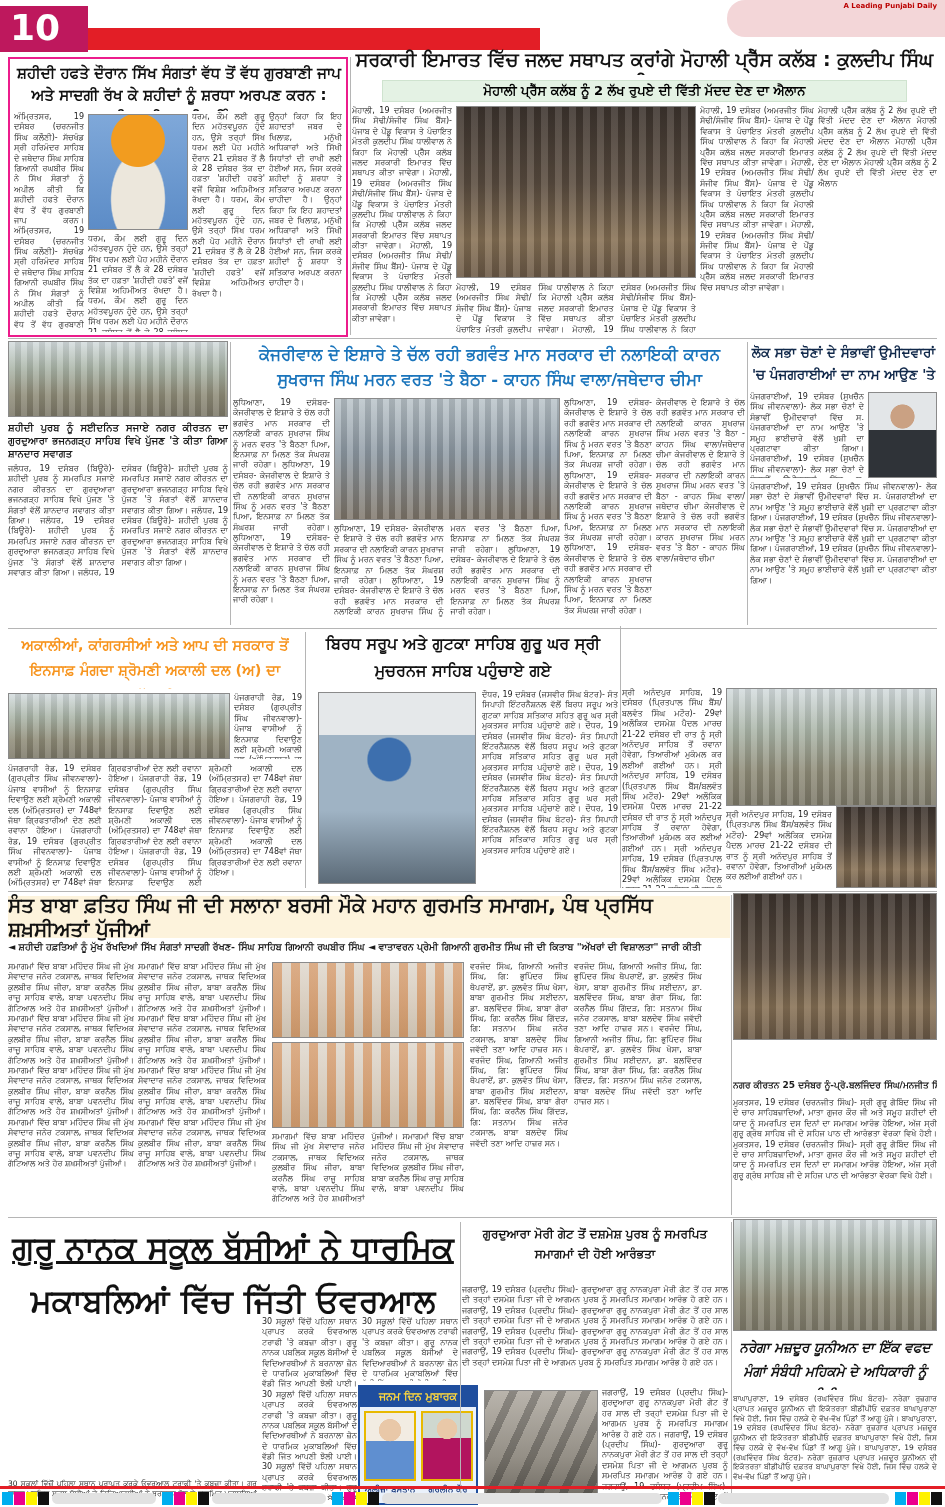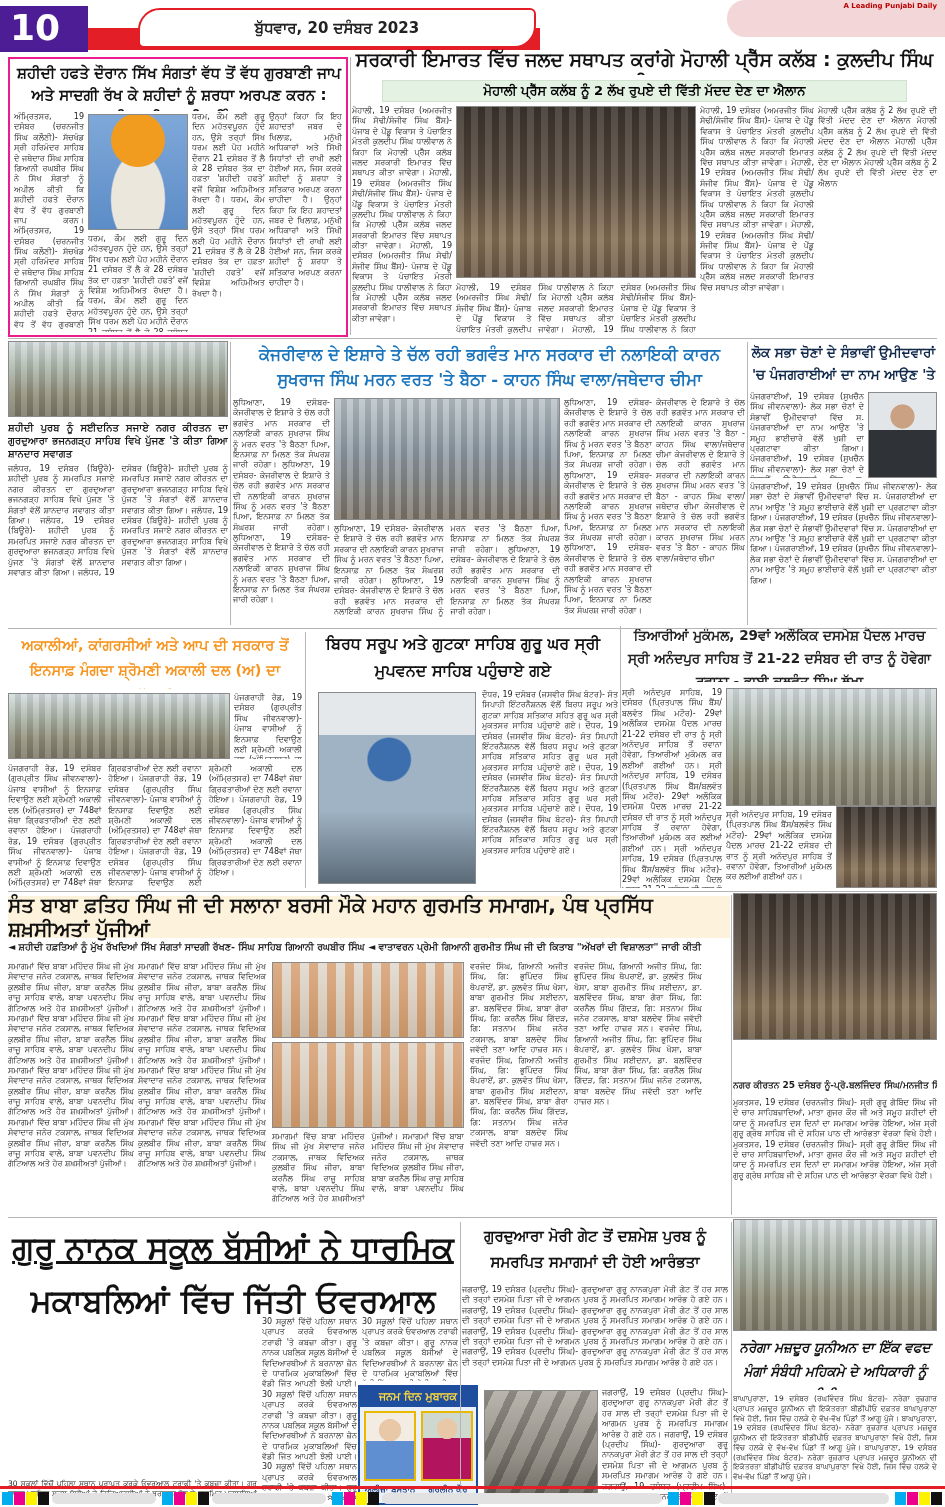--- a/index.html
+++ b/index.html
@@ -48,21 +48,21 @@
      repeating-linear-gradient(90deg, rgba(120,30,50,.35) 0 8px, rgba(255,255,255,.20) 8px 16px),
      linear-gradient(180deg,#2e6b46 0 11%, #b8b2a6 11% 72%, #8e887c 100%); }
   .ph-girl-blue { background:
      radial-gradient(circle at 50% 26%, #e9c8a8 0 20%, transparent 21%),
      linear-gradient(180deg,#f2ece2 0 42%, #5f8fd0 42% 100%); }
   .ph-girl-pink { background:
      radial-gradient(circle at 50% 24%, #e9c8a8 0 18%, transparent 19%),
      linear-gradient(180deg,#cfd8cf 0 38%, #b2145e 38% 100%); }
 
   
-  #hdr-pageno { left:0; top:6px; width:88px; height:46px; background:#4c1d95; color:#fff;
+  #hdr-pageno { left:0; top:6px; width:88px; height:46px; background:#be185d; color:#fff;
     font-size:36px; font-weight:bold; padding:1px 0 0 10px; }
   #hdr-strip { left:88px; top:28px; width:452px; height:22px; background:#e31e26; }
   #hdr-pill { left:138px; top:8px; width:398px; height:40px; background:#fff; border:2px solid #e31e26;
     border-radius:22px 6px 22px 6px; display:flex; align-items:center; justify-content:center; }
   #hdr-date { font-size:15px; font-weight:bold; color:#222; }
   #mast-band { right:0; top:0; width:218px; height:37px; background:#f3d6d8; border-radius:18px 0 0 18px; }
   #mast { right:4px; top:3px; width:182px; height:33px; background:#e31e26; border-radius:9px;
     color:#fff; font-size:25px; font-weight:bold; text-align:center; line-height:33px; }
   #tagline { right:8px; top:2px; font-size:7px; color:#b00; font-weight:bold; z-index:3; }
 
@@ -94,23 +94,20 @@
   .banner { position:absolute; left:0; top:0; right:0; height:16px; background:#174d2e; color:#ffd83d;
     font-size:7.5px; font-weight:bold; text-align:center; line-height:16px; letter-spacing:.5px; overflow:hidden; }
 </style>
 </head>
 <body>
 
 <div id="page">
 
   <div class="abs" id="hdr-pageno">10</div>
   <div class="abs" id="hdr-strip"></div>
-  <div class="abs" id="hdr-pill">
-    <span id="hdr-date">ਬੁੱਧਵਾਰ, 20 ਦਸੰਬਰ 2023</span>
-  </div>
   <div class="abs" id="tagline">A Leading Punjabi Daily</div>
   <div class="abs" id="mast-band"></div>
 
   <div class="abs" id="a1-box">
     <div class="abs hl h-a1 ctr" style="left:4px; top:4px; width:330px; height:48px;">ਸ਼ਹੀਦੀ ਹਫਤੇ ਦੌਰਾਨ ਸਿੱਖ ਸੰਗਤਾਂ ਵੱਧ ਤੋਂ ਵੱਧ ਗੁਰਬਾਣੀ ਜਾਪ ਅਤੇ ਸਾਦਗੀ ਰੱਖ ਕੇ ਸ਼ਹੀਦਾਂ ਨੂੰ ਸ਼ਰਧਾ ਅਰਪਣ ਕਰਨ : ਗਿਆਨੀ ਰਘਬੀਰ ਸਿੰਘ</div>
     <div class="ph ph-portrait-giani" style="left:78px; top:55px; width:100px; height:116px;"></div>
     <div class="abs t" style="left:4px; top:53px; width:70px; height:220px;">ਅੰਮ੍ਰਿਤਸਰ, 19 ਦਸੰਬਰ (ਚਰਨਜੀਤ ਸਿੰਘ ਕਲੌਣੀ)- ਸੱਚਖੰਡ ਸ੍ਰੀ ਹਰਿਮੰਦਰ ਸਾਹਿਬ ਦੇ ਜਥੇਦਾਰ ਸਿੰਘ ਸਾਹਿਬ ਗਿਆਨੀ ਰਘਬੀਰ ਸਿੰਘ ਨੇ ਸਿੱਖ ਸੰਗਤਾਂ ਨੂੰ ਅਪੀਲ ਕੀਤੀ ਕਿ ਸ਼ਹੀਦੀ ਹਫਤੇ ਦੌਰਾਨ ਵੱਧ ਤੋਂ ਵੱਧ ਗੁਰਬਾਣੀ ਜਾਪ ਕਰਨ। ਅੰਮ੍ਰਿਤਸਰ, 19 ਦਸੰਬਰ (ਚਰਨਜੀਤ ਸਿੰਘ ਕਲੌਣੀ)- ਸੱਚਖੰਡ ਸ੍ਰੀ ਹਰਿਮੰਦਰ ਸਾਹਿਬ ਦੇ ਜਥੇਦਾਰ ਸਿੰਘ ਸਾਹਿਬ ਗਿਆਨੀ ਰਘਬੀਰ ਸਿੰਘ ਨੇ ਸਿੱਖ ਸੰਗਤਾਂ ਨੂੰ ਅਪੀਲ ਕੀਤੀ ਕਿ ਸ਼ਹੀਦੀ ਹਫਤੇ ਦੌਰਾਨ ਵੱਧ ਤੋਂ ਵੱਧ ਗੁਰਬਾਣੀ ਜਾਪ ਕਰਨ।</div>
     <div class="abs t" style="left:78px; top:175px; width:100px; height:98px;">ਧਰਮ, ਕੌਮ ਲਈ ਗੁਰੂ ਦਿਨ ਮਹੱਤਵਪੂਰਨ ਹੁੰਦੇ ਹਨ, ਉਸੇ ਤਰ੍ਹਾਂ ਸਿੱਖ ਧਰਮ ਲਈ ਪੋਹ ਮਹੀਨੇ ਦੌਰਾਨ 21 ਦਸੰਬਰ ਤੋਂ ਲੈ ਕੇ 28 ਦਸੰਬਰ ਤੱਕ ਦਾ ਹਫ਼ਤਾ 'ਸ਼ਹੀਦੀ ਹਫਤੇ' ਵਜੋਂ ਵਿਸ਼ੇਸ਼ ਅਹਿਮੀਅਤ ਰੱਖਦਾ ਹੈ। ਧਰਮ, ਕੌਮ ਲਈ ਗੁਰੂ ਦਿਨ ਮਹੱਤਵਪੂਰਨ ਹੁੰਦੇ ਹਨ, ਉਸੇ ਤਰ੍ਹਾਂ ਸਿੱਖ ਧਰਮ ਲਈ ਪੋਹ ਮਹੀਨੇ ਦੌਰਾਨ 21 ਦਸੰਬਰ ਤੋਂ ਲੈ ਕੇ 28 ਦਸੰਬਰ ਤੱਕ ਦਾ ਹਫ਼ਤਾ 'ਸ਼ਹੀਦੀ ਹਫਤੇ' ਵਜੋਂ ਵਿਸ਼ੇਸ਼ ਅਹਿਮੀਅਤ ਰੱਖਦਾ ਹੈ।</div>
     <div class="abs t" style="left:182px; top:53px; width:73px; height:220px;">ਧਰਮ, ਕੌਮ ਲਈ ਗੁਰੂ ਦਿਨ ਮਹੱਤਵਪੂਰਨ ਹੁੰਦੇ ਹਨ, ਉਸੇ ਤਰ੍ਹਾਂ ਸਿੱਖ ਧਰਮ ਲਈ ਪੋਹ ਮਹੀਨੇ ਦੌਰਾਨ 21 ਦਸੰਬਰ ਤੋਂ ਲੈ ਕੇ 28 ਦਸੰਬਰ ਤੱਕ ਦਾ ਹਫ਼ਤਾ 'ਸ਼ਹੀਦੀ ਹਫਤੇ' ਵਜੋਂ ਵਿਸ਼ੇਸ਼ ਅਹਿਮੀਅਤ ਰੱਖਦਾ ਹੈ। ਧਰਮ, ਕੌਮ ਲਈ ਗੁਰੂ ਦਿਨ ਮਹੱਤਵਪੂਰਨ ਹੁੰਦੇ ਹਨ, ਉਸੇ ਤਰ੍ਹਾਂ ਸਿੱਖ ਧਰਮ ਲਈ ਪੋਹ ਮਹੀਨੇ ਦੌਰਾਨ 21 ਦਸੰਬਰ ਤੋਂ ਲੈ ਕੇ 28 ਦਸੰਬਰ ਤੱਕ ਦਾ ਹਫ਼ਤਾ 'ਸ਼ਹੀਦੀ ਹਫਤੇ' ਵਜੋਂ ਵਿਸ਼ੇਸ਼ ਅਹਿਮੀਅਤ ਰੱਖਦਾ ਹੈ।</div>
     <div class="abs t" style="left:259px; top:53px; width:73px; height:220px;">ਉਨ੍ਹਾਂ ਕਿਹਾ ਕਿ ਇਹ ਸ਼ਹਾਦਤਾਂ ਜਬਰ ਦੇ ਖਿਲਾਫ਼, ਮਨੁੱਖੀ ਅਧਿਕਾਰਾਂ ਅਤੇ ਸਿੱਖੀ ਸਿਧਾਂਤਾਂ ਦੀ ਰਾਖੀ ਲਈ ਹੋਈਆਂ ਸਨ, ਜਿਸ ਕਰਕੇ ਸ਼ਹੀਦਾਂ ਨੂੰ ਸ਼ਰਧਾ ਤੇ ਸਤਿਕਾਰ ਅਰਪਣ ਕਰਨਾ ਚਾਹੀਦਾ ਹੈ। ਉਨ੍ਹਾਂ ਕਿਹਾ ਕਿ ਇਹ ਸ਼ਹਾਦਤਾਂ ਜਬਰ ਦੇ ਖਿਲਾਫ਼, ਮਨੁੱਖੀ ਅਧਿਕਾਰਾਂ ਅਤੇ ਸਿੱਖੀ ਸਿਧਾਂਤਾਂ ਦੀ ਰਾਖੀ ਲਈ ਹੋਈਆਂ ਸਨ, ਜਿਸ ਕਰਕੇ ਸ਼ਹੀਦਾਂ ਨੂੰ ਸ਼ਰਧਾ ਤੇ ਸਤਿਕਾਰ ਅਰਪਣ ਕਰਨਾ ਚਾਹੀਦਾ ਹੈ।</div>
@@ -138,25 +135,24 @@
   <div class="abs hl ctr" style="left:750px; top:342px; width:187px; height:46px; font-size:13.5px; line-height:1.6; color:#10284a;">ਲੋਕ ਸਭਾ ਚੋਣਾਂ ਦੇ ਸੰਭਾਵੀਂ ਉਮੀਦਵਾਰਾਂ 'ਚ ਪੰਜਗਰਾਈਆਂ ਦਾ ਨਾਮ ਆਉਣ 'ਤੇ ਖੁਸ਼ੀ ਦਾ ਪ੍ਰਗਟਾਵਾ</div>
   <div class="ph ph-portrait-man" style="left:868px; top:392px; width:69px; height:86px;"></div>
   <div class="abs t" style="left:750px; top:392px; width:114px; height:86px;">ਪੰਜਗਰਾਈਆਂ, 19 ਦਸੰਬਰ (ਸੁਖਚੈਨ ਸਿੰਘ ਜੀਵਨਵਾਲਾ)- ਲੋਕ ਸਭਾ ਚੋਣਾਂ ਦੇ ਸੰਭਾਵੀਂ ਉਮੀਦਵਾਰਾਂ ਵਿੱਚ ਸ. ਪੰਜਗਰਾਈਆਂ ਦਾ ਨਾਮ ਆਉਣ 'ਤੇ ਸਮੂਹ ਭਾਈਚਾਰੇ ਵੱਲੋਂ ਖੁਸ਼ੀ ਦਾ ਪ੍ਰਗਟਾਵਾ ਕੀਤਾ ਗਿਆ। ਪੰਜਗਰਾਈਆਂ, 19 ਦਸੰਬਰ (ਸੁਖਚੈਨ ਸਿੰਘ ਜੀਵਨਵਾਲਾ)- ਲੋਕ ਸਭਾ ਚੋਣਾਂ ਦੇ ਸੰਭਾਵੀਂ ਉਮੀਦਵਾਰਾਂ ਵਿੱਚ ਸ. ਪੰਜਗਰਾਈਆਂ ਦਾ ਨਾਮ ਆਉਣ 'ਤੇ ਸਮੂਹ ਭਾਈਚਾਰੇ ਵੱਲੋਂ ਖੁਸ਼ੀ ਦਾ ਪ੍ਰਗਟਾਵਾ ਕੀਤਾ ਗਿਆ।</div>
   <div class="abs t" style="left:750px; top:482px; width:187px; height:143px;">ਪੰਜਗਰਾਈਆਂ, 19 ਦਸੰਬਰ (ਸੁਖਚੈਨ ਸਿੰਘ ਜੀਵਨਵਾਲਾ)- ਲੋਕ ਸਭਾ ਚੋਣਾਂ ਦੇ ਸੰਭਾਵੀਂ ਉਮੀਦਵਾਰਾਂ ਵਿੱਚ ਸ. ਪੰਜਗਰਾਈਆਂ ਦਾ ਨਾਮ ਆਉਣ 'ਤੇ ਸਮੂਹ ਭਾਈਚਾਰੇ ਵੱਲੋਂ ਖੁਸ਼ੀ ਦਾ ਪ੍ਰਗਟਾਵਾ ਕੀਤਾ ਗਿਆ। ਪੰਜਗਰਾਈਆਂ, 19 ਦਸੰਬਰ (ਸੁਖਚੈਨ ਸਿੰਘ ਜੀਵਨਵਾਲਾ)- ਲੋਕ ਸਭਾ ਚੋਣਾਂ ਦੇ ਸੰਭਾਵੀਂ ਉਮੀਦਵਾਰਾਂ ਵਿੱਚ ਸ. ਪੰਜਗਰਾਈਆਂ ਦਾ ਨਾਮ ਆਉਣ 'ਤੇ ਸਮੂਹ ਭਾਈਚਾਰੇ ਵੱਲੋਂ ਖੁਸ਼ੀ ਦਾ ਪ੍ਰਗਟਾਵਾ ਕੀਤਾ ਗਿਆ। ਪੰਜਗਰਾਈਆਂ, 19 ਦਸੰਬਰ (ਸੁਖਚੈਨ ਸਿੰਘ ਜੀਵਨਵਾਲਾ)- ਲੋਕ ਸਭਾ ਚੋਣਾਂ ਦੇ ਸੰਭਾਵੀਂ ਉਮੀਦਵਾਰਾਂ ਵਿੱਚ ਸ. ਪੰਜਗਰਾਈਆਂ ਦਾ ਨਾਮ ਆਉਣ 'ਤੇ ਸਮੂਹ ਭਾਈਚਾਰੇ ਵੱਲੋਂ ਖੁਸ਼ੀ ਦਾ ਪ੍ਰਗਟਾਵਾ ਕੀਤਾ ਗਿਆ।</div>
 
   <div class="abs hl h-orange ctr" style="left:8px; top:633px; width:294px; height:56px; font-size:14.5px; line-height:1.75;">ਅਕਾਲੀਆਂ, ਕਾਂਗਰਸੀਆਂ ਅਤੇ ਆਪ ਦੀ ਸਰਕਾਰ ਤੋਂ ਇਨਸਾਫ਼ ਮੰਗਦਾ ਸ਼੍ਰੋਮਣੀ ਅਕਾਲੀ ਦਲ (ਅ) ਦਾ 748ਵਾਂ ਜੱਥਾ ਗ੍ਰਿਫਤਾਰ</div>
   <div class="ph ph-outdoor" style="left:8px; top:693px; width:222px; height:66px;"></div>
   <div class="abs t" style="left:234px; top:693px; width:68px; height:66px;">ਪੰਜਗਰਾਹੀ ਰੋਡ, 19 ਦਸੰਬਰ (ਗੁਰਪ੍ਰੀਤ ਸਿੰਘ ਜੀਵਨਵਾਲਾ)- ਪੰਜਾਬ ਵਾਸੀਆਂ ਨੂੰ ਇਨਸਾਫ਼ ਦਿਵਾਉਣ ਲਈ ਸ਼੍ਰੋਮਣੀ ਅਕਾਲੀ ਦਲ (ਅੰਮ੍ਰਿਤਸਰ) ਦਾ 748ਵਾਂ ਜੱਥਾ ਗ੍ਰਿਫਤਾਰੀਆਂ ਦੇਣ ਲਈ ਰਵਾਨਾ ਹੋਇਆ।</div>
   <div class="abs t cols3" style="left:8px; top:764px; width:294px; height:125px;">ਪੰਜਗਰਾਹੀ ਰੋਡ, 19 ਦਸੰਬਰ (ਗੁਰਪ੍ਰੀਤ ਸਿੰਘ ਜੀਵਨਵਾਲਾ)- ਪੰਜਾਬ ਵਾਸੀਆਂ ਨੂੰ ਇਨਸਾਫ਼ ਦਿਵਾਉਣ ਲਈ ਸ਼੍ਰੋਮਣੀ ਅਕਾਲੀ ਦਲ (ਅੰਮ੍ਰਿਤਸਰ) ਦਾ 748ਵਾਂ ਜੱਥਾ ਗ੍ਰਿਫਤਾਰੀਆਂ ਦੇਣ ਲਈ ਰਵਾਨਾ ਹੋਇਆ। ਪੰਜਗਰਾਹੀ ਰੋਡ, 19 ਦਸੰਬਰ (ਗੁਰਪ੍ਰੀਤ ਸਿੰਘ ਜੀਵਨਵਾਲਾ)- ਪੰਜਾਬ ਵਾਸੀਆਂ ਨੂੰ ਇਨਸਾਫ਼ ਦਿਵਾਉਣ ਲਈ ਸ਼੍ਰੋਮਣੀ ਅਕਾਲੀ ਦਲ (ਅੰਮ੍ਰਿਤਸਰ) ਦਾ 748ਵਾਂ ਜੱਥਾ ਗ੍ਰਿਫਤਾਰੀਆਂ ਦੇਣ ਲਈ ਰਵਾਨਾ ਹੋਇਆ। ਪੰਜਗਰਾਹੀ ਰੋਡ, 19 ਦਸੰਬਰ (ਗੁਰਪ੍ਰੀਤ ਸਿੰਘ ਜੀਵਨਵਾਲਾ)- ਪੰਜਾਬ ਵਾਸੀਆਂ ਨੂੰ ਇਨਸਾਫ਼ ਦਿਵਾਉਣ ਲਈ ਸ਼੍ਰੋਮਣੀ ਅਕਾਲੀ ਦਲ (ਅੰਮ੍ਰਿਤਸਰ) ਦਾ 748ਵਾਂ ਜੱਥਾ ਗ੍ਰਿਫਤਾਰੀਆਂ ਦੇਣ ਲਈ ਰਵਾਨਾ ਹੋਇਆ। ਪੰਜਗਰਾਹੀ ਰੋਡ, 19 ਦਸੰਬਰ (ਗੁਰਪ੍ਰੀਤ ਸਿੰਘ ਜੀਵਨਵਾਲਾ)- ਪੰਜਾਬ ਵਾਸੀਆਂ ਨੂੰ ਇਨਸਾਫ਼ ਦਿਵਾਉਣ ਲਈ ਸ਼੍ਰੋਮਣੀ ਅਕਾਲੀ ਦਲ (ਅੰਮ੍ਰਿਤਸਰ) ਦਾ 748ਵਾਂ ਜੱਥਾ ਗ੍ਰਿਫਤਾਰੀਆਂ ਦੇਣ ਲਈ ਰਵਾਨਾ ਹੋਇਆ। ਪੰਜਗਰਾਹੀ ਰੋਡ, 19 ਦਸੰਬਰ (ਗੁਰਪ੍ਰੀਤ ਸਿੰਘ ਜੀਵਨਵਾਲਾ)- ਪੰਜਾਬ ਵਾਸੀਆਂ ਨੂੰ ਇਨਸਾਫ਼ ਦਿਵਾਉਣ ਲਈ ਸ਼੍ਰੋਮਣੀ ਅਕਾਲੀ ਦਲ (ਅੰਮ੍ਰਿਤਸਰ) ਦਾ 748ਵਾਂ ਜੱਥਾ ਗ੍ਰਿਫਤਾਰੀਆਂ ਦੇਣ ਲਈ ਰਵਾਨਾ ਹੋਇਆ।</div>
 
-  <div class="abs hl ctr" style="left:308px; top:630px; width:310px; height:56px; font-size:16px; line-height:1.7;">ਬਿਰਧ ਸਰੂਪ ਅਤੇ ਗੁਟਕਾ ਸਾਹਿਬ ਗੁਰੂ ਘਰ ਸ੍ਰੀ ਮੁਪਵਨਦ ਸਾਹਿਬ ਪਹੁੰਚਾਏ ਗਏ</div>
+  <div class="abs hl ctr" style="left:308px; top:630px; width:310px; height:56px; font-size:16px; line-height:1.7;">ਬਿਰਧ ਸਰੂਪ ਅਤੇ ਗੁਟਕਾ ਸਾਹਿਬ ਗੁਰੂ ਘਰ ਸ੍ਰੀ ਮੁਚਰਨਜ ਸਾਹਿਬ ਪਹੁੰਚਾਏ ਗਏ</div>
   <div class="ph ph-vehicle" style="left:318px; top:692px; width:158px; height:192px;"></div>
   <div class="abs t" style="left:482px; top:690px; width:136px; height:198px;">ਦੌਧਰ, 19 ਦਸੰਬਰ (ਜਸਵੀਰ ਸਿੰਘ ਬੰਟਰ)- ਸੰਤ ਸਿਪਾਹੀ ਇੰਟਰਨੈਸ਼ਨਲ ਵੱਲੋਂ ਬਿਰਧ ਸਰੂਪ ਅਤੇ ਗੁਟਕਾ ਸਾਹਿਬ ਸਤਿਕਾਰ ਸਹਿਤ ਗੁਰੂ ਘਰ ਸ੍ਰੀ ਮੁਕਤਸਰ ਸਾਹਿਬ ਪਹੁੰਚਾਏ ਗਏ। ਦੌਧਰ, 19 ਦਸੰਬਰ (ਜਸਵੀਰ ਸਿੰਘ ਬੰਟਰ)- ਸੰਤ ਸਿਪਾਹੀ ਇੰਟਰਨੈਸ਼ਨਲ ਵੱਲੋਂ ਬਿਰਧ ਸਰੂਪ ਅਤੇ ਗੁਟਕਾ ਸਾਹਿਬ ਸਤਿਕਾਰ ਸਹਿਤ ਗੁਰੂ ਘਰ ਸ੍ਰੀ ਮੁਕਤਸਰ ਸਾਹਿਬ ਪਹੁੰਚਾਏ ਗਏ। ਦੌਧਰ, 19 ਦਸੰਬਰ (ਜਸਵੀਰ ਸਿੰਘ ਬੰਟਰ)- ਸੰਤ ਸਿਪਾਹੀ ਇੰਟਰਨੈਸ਼ਨਲ ਵੱਲੋਂ ਬਿਰਧ ਸਰੂਪ ਅਤੇ ਗੁਟਕਾ ਸਾਹਿਬ ਸਤਿਕਾਰ ਸਹਿਤ ਗੁਰੂ ਘਰ ਸ੍ਰੀ ਮੁਕਤਸਰ ਸਾਹਿਬ ਪਹੁੰਚਾਏ ਗਏ। ਦੌਧਰ, 19 ਦਸੰਬਰ (ਜਸਵੀਰ ਸਿੰਘ ਬੰਟਰ)- ਸੰਤ ਸਿਪਾਹੀ ਇੰਟਰਨੈਸ਼ਨਲ ਵੱਲੋਂ ਬਿਰਧ ਸਰੂਪ ਅਤੇ ਗੁਟਕਾ ਸਾਹਿਬ ਸਤਿਕਾਰ ਸਹਿਤ ਗੁਰੂ ਘਰ ਸ੍ਰੀ ਮੁਕਤਸਰ ਸਾਹਿਬ ਪਹੁੰਚਾਏ ਗਏ।</div>
 
-  <div class="abs hl ctr" style="left:622px; top:624px; width:315px; height:58px; font-size:13.5px; line-height:1.7; color:#222;">ਤਿਆਰੀਆਂ ਮੁਕੰਮਲ, 29ਵਾਂ ਅਲੌਕਿਕ ਦਸਮੇਸ਼ ਪੈਦਲ ਮਾਰਚ ਸ੍ਰੀ ਅਨੰਦਪੁਰ ਸਾਹਿਬ ਤੋਂ 21-22 ਦਸੰਬਰ ਦੀ ਰਾਤ ਨੂੰ ਹੋਵੇਗਾ ਰਵਾਨਾ - ਭਾਈ ਕੁਲਵੰਤ ਸਿੰਘ ਲੱਖਾ</div>
   <div class="abs t" style="left:622px; top:688px; width:100px; height:200px;">ਸ੍ਰੀ ਅਨੰਦਪੁਰ ਸਾਹਿਬ, 19 ਦਸੰਬਰ (ਪ੍ਰਿਤਪਾਲ ਸਿੰਘ ਬੈਂਸ/ਬਲਵੰਤ ਸਿੰਘ ਮਟੌਰ)- 29ਵਾਂ ਅਲੌਕਿਕ ਦਸਮੇਸ਼ ਪੈਦਲ ਮਾਰਚ 21-22 ਦਸੰਬਰ ਦੀ ਰਾਤ ਨੂੰ ਸ੍ਰੀ ਅਨੰਦਪੁਰ ਸਾਹਿਬ ਤੋਂ ਰਵਾਨਾ ਹੋਵੇਗਾ, ਤਿਆਰੀਆਂ ਮੁਕੰਮਲ ਕਰ ਲਈਆਂ ਗਈਆਂ ਹਨ। ਸ੍ਰੀ ਅਨੰਦਪੁਰ ਸਾਹਿਬ, 19 ਦਸੰਬਰ (ਪ੍ਰਿਤਪਾਲ ਸਿੰਘ ਬੈਂਸ/ਬਲਵੰਤ ਸਿੰਘ ਮਟੌਰ)- 29ਵਾਂ ਅਲੌਕਿਕ ਦਸਮੇਸ਼ ਪੈਦਲ ਮਾਰਚ 21-22 ਦਸੰਬਰ ਦੀ ਰਾਤ ਨੂੰ ਸ੍ਰੀ ਅਨੰਦਪੁਰ ਸਾਹਿਬ ਤੋਂ ਰਵਾਨਾ ਹੋਵੇਗਾ, ਤਿਆਰੀਆਂ ਮੁਕੰਮਲ ਕਰ ਲਈਆਂ ਗਈਆਂ ਹਨ। ਸ੍ਰੀ ਅਨੰਦਪੁਰ ਸਾਹਿਬ, 19 ਦਸੰਬਰ (ਪ੍ਰਿਤਪਾਲ ਸਿੰਘ ਬੈਂਸ/ਬਲਵੰਤ ਸਿੰਘ ਮਟੌਰ)- 29ਵਾਂ ਅਲੌਕਿਕ ਦਸਮੇਸ਼ ਪੈਦਲ ਮਾਰਚ 21-22 ਦਸੰਬਰ ਦੀ ਰਾਤ ਨੂੰ ਸ੍ਰੀ ਅਨੰਦਪੁਰ ਸਾਹਿਬ ਤੋਂ ਰਵਾਨਾ ਹੋਵੇਗਾ, ਤਿਆਰੀਆਂ ਮੁਕੰਮਲ ਕਰ ਲਈਆਂ ਗਈਆਂ ਹਨ।</div>
   <div class="ph ph-outdoor" style="left:726px; top:688px; width:211px; height:118px;"></div>
   <div class="abs t" style="left:726px; top:810px; width:106px; height:78px;">ਸ੍ਰੀ ਅਨੰਦਪੁਰ ਸਾਹਿਬ, 19 ਦਸੰਬਰ (ਪ੍ਰਿਤਪਾਲ ਸਿੰਘ ਬੈਂਸ/ਬਲਵੰਤ ਸਿੰਘ ਮਟੌਰ)- 29ਵਾਂ ਅਲੌਕਿਕ ਦਸਮੇਸ਼ ਪੈਦਲ ਮਾਰਚ 21-22 ਦਸੰਬਰ ਦੀ ਰਾਤ ਨੂੰ ਸ੍ਰੀ ਅਨੰਦਪੁਰ ਸਾਹਿਬ ਤੋਂ ਰਵਾਨਾ ਹੋਵੇਗਾ, ਤਿਆਰੀਆਂ ਮੁਕੰਮਲ ਕਰ ਲਈਆਂ ਗਈਆਂ ਹਨ।</div>
   <div class="ph ph-crowd-dark" style="left:836px; top:806px; width:101px; height:82px;"></div>
 
   <div class="abs" id="sant-band" style="left:8px; top:896px; width:722px; height:42px;">
     <span class="hl" style="font-size:20px;">ਸੰਤ ਬਾਬਾ ਫ਼ਤਿਹ ਸਿੰਘ ਜੀ ਦੀ ਸਲਾਨਾ ਬਰਸੀ ਮੌਕੇ ਮਹਾਨ ਗੁਰਮਤਿ ਸਮਾਗਮ, ਪੰਥ ਪ੍ਰਸਿੱਧ ਸ਼ਖ਼ਸੀਅਤਾਂ ਪੁੱਜੀਆਂ</span>
   </div>
   <div class="abs t bold" style="left:8px; top:941px; width:722px; height:17px; font-size:9.5px; white-space:nowrap; overflow:hidden;">◄ ਸ਼ਹੀਦੀ ਹਫ਼ਤਿਆਂ ਨੂੰ ਮੁੱਖ ਰੱਖਦਿਆਂ ਸਿੱਖ ਸੰਗਤਾਂ ਸਾਦਗੀ ਰੱਖਣ- ਸਿੰਘ ਸਾਹਿਬ ਗਿਆਨੀ ਰਘਬੀਰ ਸਿੰਘ  ◄ ਵਾਤਾਵਰਨ ਪ੍ਰੇਮੀ ਗਿਆਨੀ ਗੁਰਮੀਤ ਸਿੰਘ ਜੀ ਦੀ ਕਿਤਾਬ "ਅੱਖਰਾਂ ਦੀ ਵਿਸ਼ਾਲਤਾ" ਜਾਰੀ ਕੀਤੀ</div>
   <div class="abs t" style="left:8px; top:962px; width:126px; height:253px;">ਸਮਾਗਮਾਂ ਵਿੱਚ ਬਾਬਾ ਮਹਿੰਦਰ ਸਿੰਘ ਜੀ ਮੁੱਖ ਸੇਵਾਦਾਰ ਜਨੇਰ ਟਕਸਾਲ, ਜਾਥਕ ਵਿਦਿਅਕ ਕੁਲਬੀਰ ਸਿੰਘ ਜੀਰਾ, ਬਾਬਾ ਕਰਨੈਲ ਸਿੰਘ ਰਾਜੂ ਸਾਹਿਬ ਵਾਲੇ, ਬਾਬਾ ਪਵਨਦੀਪ ਸਿੰਘ ਗੱਟਿਆਲ ਅਤੇ ਹੋਰ ਸ਼ਖ਼ਸੀਅਤਾਂ ਪੁੱਜੀਆਂ। ਸਮਾਗਮਾਂ ਵਿੱਚ ਬਾਬਾ ਮਹਿੰਦਰ ਸਿੰਘ ਜੀ ਮੁੱਖ ਸੇਵਾਦਾਰ ਜਨੇਰ ਟਕਸਾਲ, ਜਾਥਕ ਵਿਦਿਅਕ ਕੁਲਬੀਰ ਸਿੰਘ ਜੀਰਾ, ਬਾਬਾ ਕਰਨੈਲ ਸਿੰਘ ਰਾਜੂ ਸਾਹਿਬ ਵਾਲੇ, ਬਾਬਾ ਪਵਨਦੀਪ ਸਿੰਘ ਗੱਟਿਆਲ ਅਤੇ ਹੋਰ ਸ਼ਖ਼ਸੀਅਤਾਂ ਪੁੱਜੀਆਂ। ਸਮਾਗਮਾਂ ਵਿੱਚ ਬਾਬਾ ਮਹਿੰਦਰ ਸਿੰਘ ਜੀ ਮੁੱਖ ਸੇਵਾਦਾਰ ਜਨੇਰ ਟਕਸਾਲ, ਜਾਥਕ ਵਿਦਿਅਕ ਕੁਲਬੀਰ ਸਿੰਘ ਜੀਰਾ, ਬਾਬਾ ਕਰਨੈਲ ਸਿੰਘ ਰਾਜੂ ਸਾਹਿਬ ਵਾਲੇ, ਬਾਬਾ ਪਵਨਦੀਪ ਸਿੰਘ ਗੱਟਿਆਲ ਅਤੇ ਹੋਰ ਸ਼ਖ਼ਸੀਅਤਾਂ ਪੁੱਜੀਆਂ। ਸਮਾਗਮਾਂ ਵਿੱਚ ਬਾਬਾ ਮਹਿੰਦਰ ਸਿੰਘ ਜੀ ਮੁੱਖ ਸੇਵਾਦਾਰ ਜਨੇਰ ਟਕਸਾਲ, ਜਾਥਕ ਵਿਦਿਅਕ ਕੁਲਬੀਰ ਸਿੰਘ ਜੀਰਾ, ਬਾਬਾ ਕਰਨੈਲ ਸਿੰਘ ਰਾਜੂ ਸਾਹਿਬ ਵਾਲੇ, ਬਾਬਾ ਪਵਨਦੀਪ ਸਿੰਘ ਗੱਟਿਆਲ ਅਤੇ ਹੋਰ ਸ਼ਖ਼ਸੀਅਤਾਂ ਪੁੱਜੀਆਂ।</div>
@@ -177,21 +173,21 @@
   <div class="abs t" style="left:362px; top:1317px; width:96px; height:64px;">30 ਸਕੂਲਾਂ ਵਿੱਚੋਂ ਪਹਿਲਾ ਸਥਾਨ ਪ੍ਰਾਪਤ ਕਰਕੇ ਓਵਰਆਲ ਟਰਾਫੀ 'ਤੇ ਕਬਜ਼ਾ ਕੀਤਾ। ਗੁਰੂ ਨਾਨਕ ਪਬਲਿਕ ਸਕੂਲ ਬੱਸੀਆਂ ਦੇ ਵਿਦਿਆਰਥੀਆਂ ਨੇ ਬਰਨਾਲਾ ਜ਼ੋਨ ਦੇ ਧਾਰਮਿਕ ਮੁਕਾਬਲਿਆਂ ਵਿੱਚ ਵੱਡੀ ਜਿੱਤ ਆਪਣੀ ਝੋਲੀ ਪਾਈ।</div>
 
   <div class="abs" id="bday">
     <div id="bday-title">ਜਨਮ ਦਿਨ ਮੁਬਾਰਕ</div>
     <div class="bday-ph ph-girl-blue" style="left:4px;"></div>
     <div class="bday-ph ph-girl-pink" style="left:61px;"></div>
     <div class="bday-name" style="left:2px;">ਅਲੀਜ਼ਾ ਬੁਸਤਾਨ</div>
     <div class="bday-name" style="left:60px;">ਗੁਰਲੀਨ ਕੌਰ</div>
   </div>
 
-  <div class="abs hl ctr" style="left:462px; top:1224px; width:266px; height:56px; font-size:15px; line-height:1.7;">ਗੁਰਦੁਆਰਾ ਮੋਰੀ ਗੇਟ ਤੋਂ ਦਸ਼ਮੇਸ਼ ਪੁਰਬ ਨੂੰ ਸਮਰਪਿਤ ਸਮਾਗਮਾਂ ਦੀ ਹੋਈ ਆਰੰਭਤਾ</div>
+  <div class="abs hl ctr" style="left:462px; top:1224px; width:266px; height:56px; font-size:12px; line-height:1.7;">ਗੁਰਦੁਆਰਾ ਮੋਰੀ ਗੇਟ ਤੋਂ ਦਸ਼ਮੇਸ਼ ਪੁਰਬ ਨੂੰ ਸਮਰਪਿਤ ਸਮਾਗਮਾਂ ਦੀ ਹੋਈ ਆਰੰਭਤਾ</div>
   <div class="abs t" style="left:462px; top:1285px; width:266px; height:97px;">ਜਗਰਾਉਂ, 19 ਦਸੰਬਰ (ਪ੍ਰਦੀਪ ਸਿੰਘ)- ਗੁਰਦੁਆਰਾ ਗੁਰੂ ਨਾਨਕਪੁਰਾ ਮੋਰੀ ਗੇਟ ਤੋਂ ਹਰ ਸਾਲ ਦੀ ਤਰ੍ਹਾਂ ਦਸਮੇਸ਼ ਪਿਤਾ ਜੀ ਦੇ ਆਗਮਨ ਪੁਰਬ ਨੂੰ ਸਮਰਪਿਤ ਸਮਾਗਮ ਆਰੰਭ ਹੋ ਗਏ ਹਨ। ਜਗਰਾਉਂ, 19 ਦਸੰਬਰ (ਪ੍ਰਦੀਪ ਸਿੰਘ)- ਗੁਰਦੁਆਰਾ ਗੁਰੂ ਨਾਨਕਪੁਰਾ ਮੋਰੀ ਗੇਟ ਤੋਂ ਹਰ ਸਾਲ ਦੀ ਤਰ੍ਹਾਂ ਦਸਮੇਸ਼ ਪਿਤਾ ਜੀ ਦੇ ਆਗਮਨ ਪੁਰਬ ਨੂੰ ਸਮਰਪਿਤ ਸਮਾਗਮ ਆਰੰਭ ਹੋ ਗਏ ਹਨ। ਜਗਰਾਉਂ, 19 ਦਸੰਬਰ (ਪ੍ਰਦੀਪ ਸਿੰਘ)- ਗੁਰਦੁਆਰਾ ਗੁਰੂ ਨਾਨਕਪੁਰਾ ਮੋਰੀ ਗੇਟ ਤੋਂ ਹਰ ਸਾਲ ਦੀ ਤਰ੍ਹਾਂ ਦਸਮੇਸ਼ ਪਿਤਾ ਜੀ ਦੇ ਆਗਮਨ ਪੁਰਬ ਨੂੰ ਸਮਰਪਿਤ ਸਮਾਗਮ ਆਰੰਭ ਹੋ ਗਏ ਹਨ। ਜਗਰਾਉਂ, 19 ਦਸੰਬਰ (ਪ੍ਰਦੀਪ ਸਿੰਘ)- ਗੁਰਦੁਆਰਾ ਗੁਰੂ ਨਾਨਕਪੁਰਾ ਮੋਰੀ ਗੇਟ ਤੋਂ ਹਰ ਸਾਲ ਦੀ ਤਰ੍ਹਾਂ ਦਸਮੇਸ਼ ਪਿਤਾ ਜੀ ਦੇ ਆਗਮਨ ਪੁਰਬ ਨੂੰ ਸਮਰਪਿਤ ਸਮਾਗਮ ਆਰੰਭ ਹੋ ਗਏ ਹਨ।</div>
   <div class="ph ph-street" style="left:484px; top:1390px; width:114px; height:112px;"></div>
   <div class="abs t" style="left:602px; top:1388px; width:126px; height:114px;">ਜਗਰਾਉਂ, 19 ਦਸੰਬਰ (ਪ੍ਰਦੀਪ ਸਿੰਘ)- ਗੁਰਦੁਆਰਾ ਗੁਰੂ ਨਾਨਕਪੁਰਾ ਮੋਰੀ ਗੇਟ ਤੋਂ ਹਰ ਸਾਲ ਦੀ ਤਰ੍ਹਾਂ ਦਸਮੇਸ਼ ਪਿਤਾ ਜੀ ਦੇ ਆਗਮਨ ਪੁਰਬ ਨੂੰ ਸਮਰਪਿਤ ਸਮਾਗਮ ਆਰੰਭ ਹੋ ਗਏ ਹਨ। ਜਗਰਾਉਂ, 19 ਦਸੰਬਰ (ਪ੍ਰਦੀਪ ਸਿੰਘ)- ਗੁਰਦੁਆਰਾ ਗੁਰੂ ਨਾਨਕਪੁਰਾ ਮੋਰੀ ਗੇਟ ਤੋਂ ਹਰ ਸਾਲ ਦੀ ਤਰ੍ਹਾਂ ਦਸਮੇਸ਼ ਪਿਤਾ ਜੀ ਦੇ ਆਗਮਨ ਪੁਰਬ ਨੂੰ ਸਮਰਪਿਤ ਸਮਾਗਮ ਆਰੰਭ ਹੋ ਗਏ ਹਨ। ਜਗਰਾਉਂ, 19 ਦਸੰਬਰ (ਪ੍ਰਦੀਪ ਸਿੰਘ)- ਗੁਰਦੁਆਰਾ ਗੁਰੂ ਨਾਨਕਪੁਰਾ ਮੋਰੀ ਗੇਟ ਤੋਂ ਹਰ ਸਾਲ ਦੀ ਤਰ੍ਹਾਂ ਦਸਮੇਸ਼ ਪਿਤਾ ਜੀ ਦੇ ਆਗਮਨ ਪੁਰਬ ਨੂੰ ਸਮਰਪਿਤ ਸਮਾਗਮ ਆਰੰਭ ਹੋ ਗਏ ਹਨ।</div>
 
   <div class="ph ph-outdoor" style="left:733px; top:1219px; width:204px; height:112px;"></div>
   <div class="abs hl ctr" style="left:733px; top:1336px; width:204px; height:54px; font-size:13.5px; line-height:1.75; font-style:italic;">ਨਰੇਗਾ ਮਜ਼ਦੂਰ ਯੂਨੀਅਨ ਦਾ ਇੱਕ ਵਫਦ ਮੰਗਾਂ ਸੰਬੰਧੀ ਮਹਿਕਮੇ ਦੇ ਅਧਿਕਾਰੀ ਨੂੰ ਮਿਲਿਆ</div>
   <div class="abs t" style="left:733px; top:1394px; width:204px; height:90px; font-size:7.5px;">ਬਾਘਾਪੁਰਾਣਾ, 19 ਦਸੰਬਰ (ਰਘਵਿੰਦਰ ਸਿੰਘ ਬੰਟਰ)- ਨਰੇਗਾ ਰੁਜ਼ਗਾਰ ਪ੍ਰਾਪਤ ਮਜ਼ਦੂਰ ਯੂਨੀਅਨ ਦੀ ਇਕੱਤਰਤਾ ਬੀਡੀਪੀਓ ਦਫ਼ਤਰ ਬਾਘਾਪੁਰਾਣਾ ਵਿਖੇ ਹੋਈ, ਜਿਸ ਵਿੱਚ ਹਲਕੇ ਦੇ ਵੱਖ-ਵੱਖ ਪਿੰਡਾਂ ਤੋਂ ਆਗੂ ਪੁੱਜੇ। ਬਾਘਾਪੁਰਾਣਾ, 19 ਦਸੰਬਰ (ਰਘਵਿੰਦਰ ਸਿੰਘ ਬੰਟਰ)- ਨਰੇਗਾ ਰੁਜ਼ਗਾਰ ਪ੍ਰਾਪਤ ਮਜ਼ਦੂਰ ਯੂਨੀਅਨ ਦੀ ਇਕੱਤਰਤਾ ਬੀਡੀਪੀਓ ਦਫ਼ਤਰ ਬਾਘਾਪੁਰਾਣਾ ਵਿਖੇ ਹੋਈ, ਜਿਸ ਵਿੱਚ ਹਲਕੇ ਦੇ ਵੱਖ-ਵੱਖ ਪਿੰਡਾਂ ਤੋਂ ਆਗੂ ਪੁੱਜੇ। ਬਾਘਾਪੁਰਾਣਾ, 19 ਦਸੰਬਰ (ਰਘਵਿੰਦਰ ਸਿੰਘ ਬੰਟਰ)- ਨਰੇਗਾ ਰੁਜ਼ਗਾਰ ਪ੍ਰਾਪਤ ਮਜ਼ਦੂਰ ਯੂਨੀਅਨ ਦੀ ਇਕੱਤਰਤਾ ਬੀਡੀਪੀਓ ਦਫ਼ਤਰ ਬਾਘਾਪੁਰਾਣਾ ਵਿਖੇ ਹੋਈ, ਜਿਸ ਵਿੱਚ ਹਲਕੇ ਦੇ ਵੱਖ-ਵੱਖ ਪਿੰਡਾਂ ਤੋਂ ਆਗੂ ਪੁੱਜੇ।</div>
 
   <div class="vr" style="left:350px; top:57px; height:278px;"></div>
   <div class="hr" style="left:8px; top:338px; width:929px;"></div>

